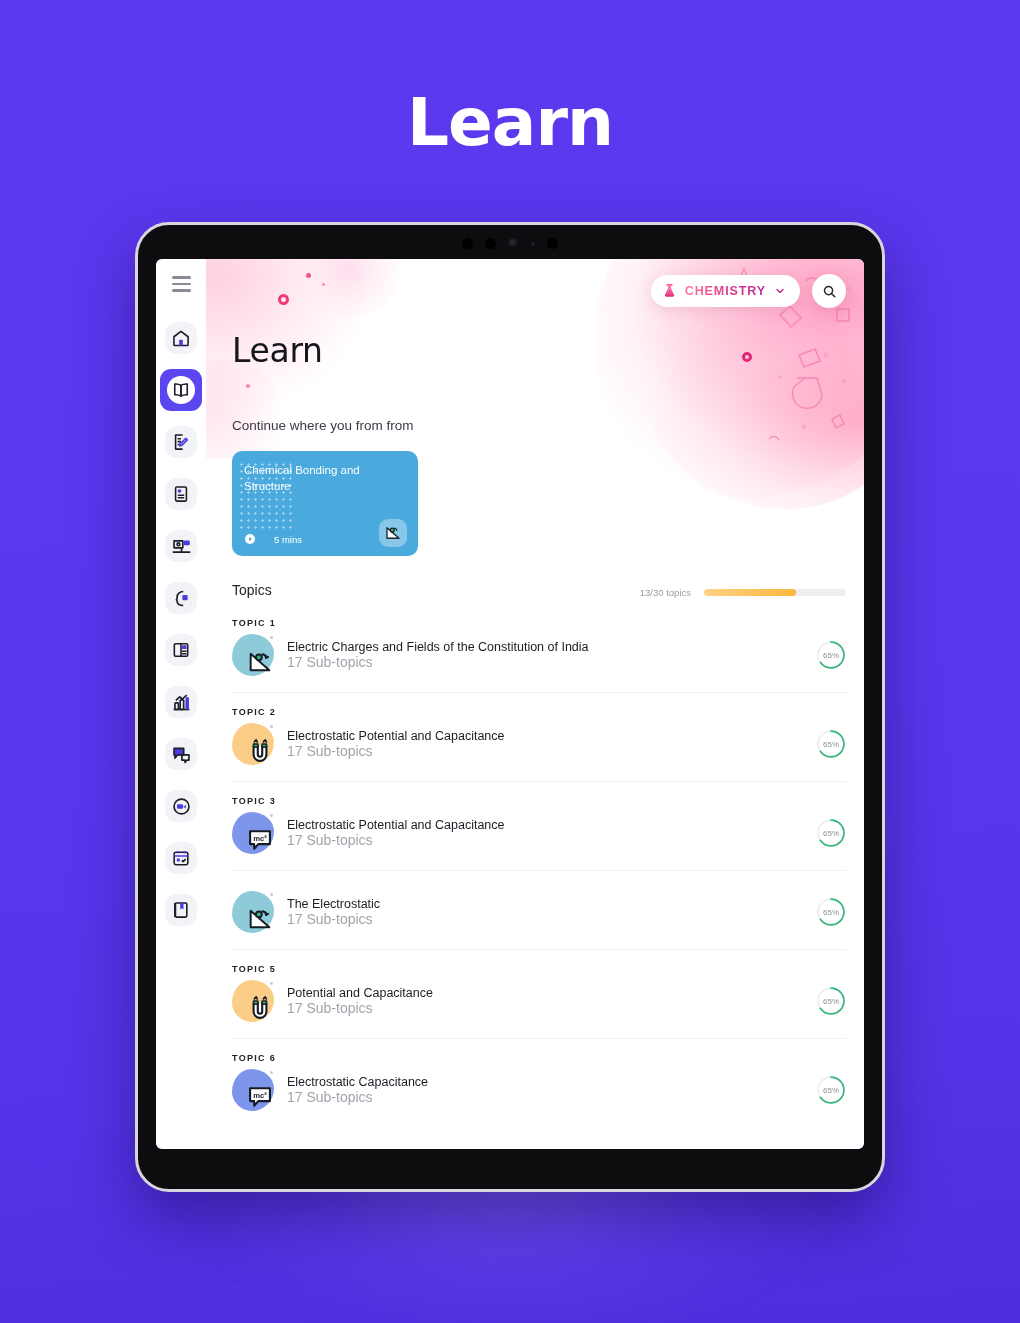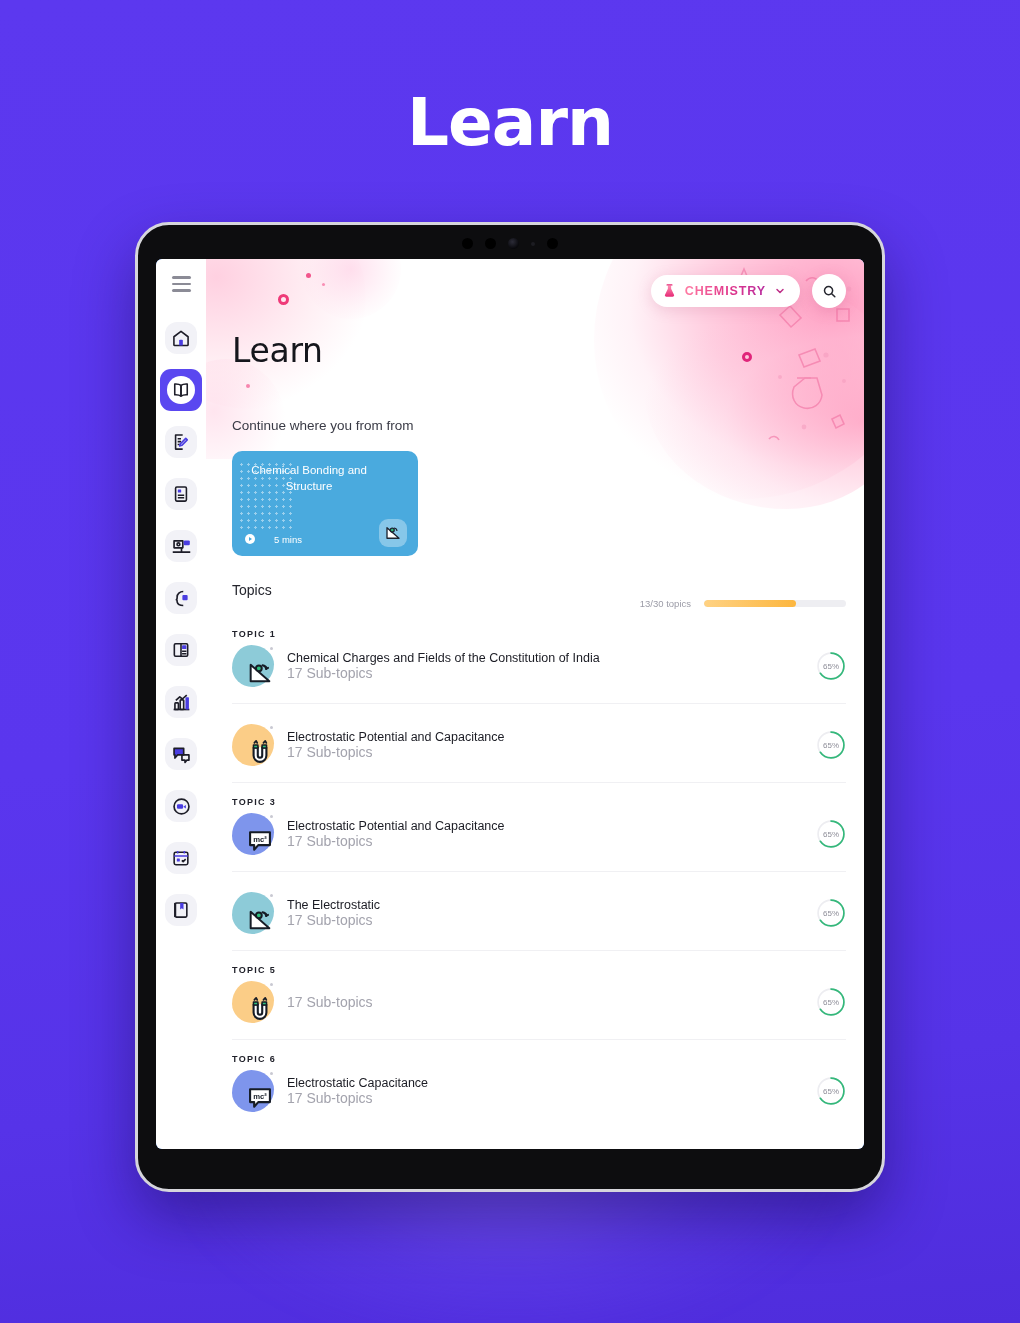--- a/index.html
+++ b/index.html
@@ -180,21 +180,20 @@
 
   .continue-card {
     position: relative; z-index: 3;
     margin: 18px 0 0 26px;
     width: 186px; height: 105px;
     background: #4aaade;
     border-radius: 10px;
     overflow: hidden;
     padding: 12px 12px;
     cursor: pointer;
-    text-align: center;
   }
   .continue-card .dots {
     position: absolute; left: 6px; top: 10px; width: 54px; height: 72px;
     background-image: radial-gradient(rgba(255,255,255,0.45) 1px, transparent 1.2px);
     background-size: 7px 7px;
   }
   .continue-card .ctitle {
     position: relative; color: #ffffff; font-size: 11.5px; line-height: 1.35;
     max-width: 130px;
   }
@@ -207,21 +206,21 @@
     position: absolute; right: 11px; bottom: 9px;
     width: 28px; height: 28px; border-radius: 9px;
     background: rgba(255,255,255,0.34);
     display: flex; align-items: center; justify-content: center;
   }
 
   
   .topics-head {
     position: relative; z-index: 3;
     margin: 26px 18px 0 26px;
-    display: flex; align-items: flex-start; flex-direction: column;
+    display: flex; align-items: flex-end;
   }
   .topics-head .t { font-size: 14px; color: #24252d; }
   .topics-head .right { margin-left: auto; display: flex; align-items: center; gap: 13px; }
   .topics-head .count { font-size: 9.5px; color: #9b9ba6; }
   .bar-track { width: 142px; height: 7px; background: #eeeef2; border-radius: 4px; overflow: hidden; }
   .bar-fill { height: 100%; background: linear-gradient(90deg, #ffd283 0%, #fcb63f 100%); border-radius: 4px; }
 
   .topic-list { position: relative; z-index: 3; margin: 6px 18px 0 26px; }
   .topic { padding-top: 14px; }
   .topic .tnum {
@@ -491,34 +490,35 @@
       <span style="position: absolute; left: 7px; top: 7px; z-index: 2; line-height: 0;">
                   <svg width="28" height="28" viewBox="0 0 24 24" fill="none" stroke="#161c26" stroke-width="1.7" stroke-linejoin="round">
       <path d="M4 5v14h16z" fill="#ffffff"></path>
       <circle cx="11" cy="8" r="2.5" fill="#2fbf7e" stroke="#161c26"></circle>
       <path d="M14.2 5.3c2 .4 3 1.7 3.1 3.2" stroke-linecap="round"></path>
       <path d="M17.3 8.5l1.6-.9M17.3 8.5l-.3-1.8" stroke-linecap="round"></path>
     </svg>
                 </span>
               </div>
       <div class="tmeta">
-        <div class="tname">Chemical Charges and Fields of the Constitution of India</div>
+        <div class="tname">Electric Charges and Fields of the Constitution of India</div>
         <div class="tsub">17 Sub-topics</div>
       </div>
       <div class="ring-wrap">
         <svg width="30" height="30" viewBox="0 0 36 36">
           <circle cx="18" cy="18" r="15.5" fill="none" stroke="#ededf1" stroke-width="2"></circle>
           <circle class="arc" cx="18" cy="18" r="15.5" fill="none" stroke="#33b87a" stroke-width="2" stroke-linecap="round" transform="rotate(-90 18 18)" stroke-dasharray="63.303091969834334 97.38937226128358"></circle>
         </svg>
         <div class="pct">65%</div>
       </div>
     </div>
   </div>
 
   <div class="topic">
+    <div class="tnum">TOPIC 2</div>
     <div class="trow">
       <div class="ticon">
         <div class="back" style="background: rgb(251, 205, 135);"></div>
         <div class="spark"></div>
       <span style="position: absolute; left: 7px; top: 7px; z-index: 2; line-height: 0;">
                   <svg width="28" height="28" viewBox="0 0 24 24" fill="none" stroke="#161c26" stroke-width="1.8" stroke-linejoin="round">
       <path d="M6.5 8v7a5.5 5.5 0 0 0 11 0V8" fill="#ffffff"></path>
       <path d="M6.5 8h3.6v7a1.9 1.9 0 0 0 3.8 0V8h3.6" fill="none"></path>
       <rect x="6.4" y="6" width="3.8" height="2.6" fill="#2fbf7e" stroke="#161c26" stroke-width="1.3"></rect>
       <rect x="13.8" y="6" width="3.8" height="2.6" fill="#2fbf7e" stroke="#161c26" stroke-width="1.3"></rect>
@@ -605,20 +605,21 @@
                   <svg width="28" height="28" viewBox="0 0 24 24" fill="none" stroke="#161c26" stroke-width="1.8" stroke-linejoin="round">
       <path d="M6.5 8v7a5.5 5.5 0 0 0 11 0V8" fill="#ffffff"></path>
       <path d="M6.5 8h3.6v7a1.9 1.9 0 0 0 3.8 0V8h3.6" fill="none"></path>
       <rect x="6.4" y="6" width="3.8" height="2.6" fill="#2fbf7e" stroke="#161c26" stroke-width="1.3"></rect>
       <rect x="13.8" y="6" width="3.8" height="2.6" fill="#2fbf7e" stroke="#161c26" stroke-width="1.3"></rect>
       <path d="M7.2 4.2l1.1-1.4M9.6 4.2l-.8-1.6M15 4.2l1.1-1.4M17.4 4.2l-.8-1.6" stroke-linecap="round" stroke-width="1.5"></path>
     </svg>
                 </span>
               </div>
       <div class="tmeta">
+        <div class="tname">Potential and Capacitance</div>
         <div class="tsub">17 Sub-topics</div>
       </div>
       <div class="ring-wrap">
         <svg width="30" height="30" viewBox="0 0 36 36">
           <circle cx="18" cy="18" r="15.5" fill="none" stroke="#ededf1" stroke-width="2"></circle>
           <circle class="arc" cx="18" cy="18" r="15.5" fill="none" stroke="#33b87a" stroke-width="2" stroke-linecap="round" transform="rotate(-90 18 18)" stroke-dasharray="63.303091969834334 97.38937226128358"></circle>
         </svg>
         <div class="pct">65%</div>
       </div>
     </div>

